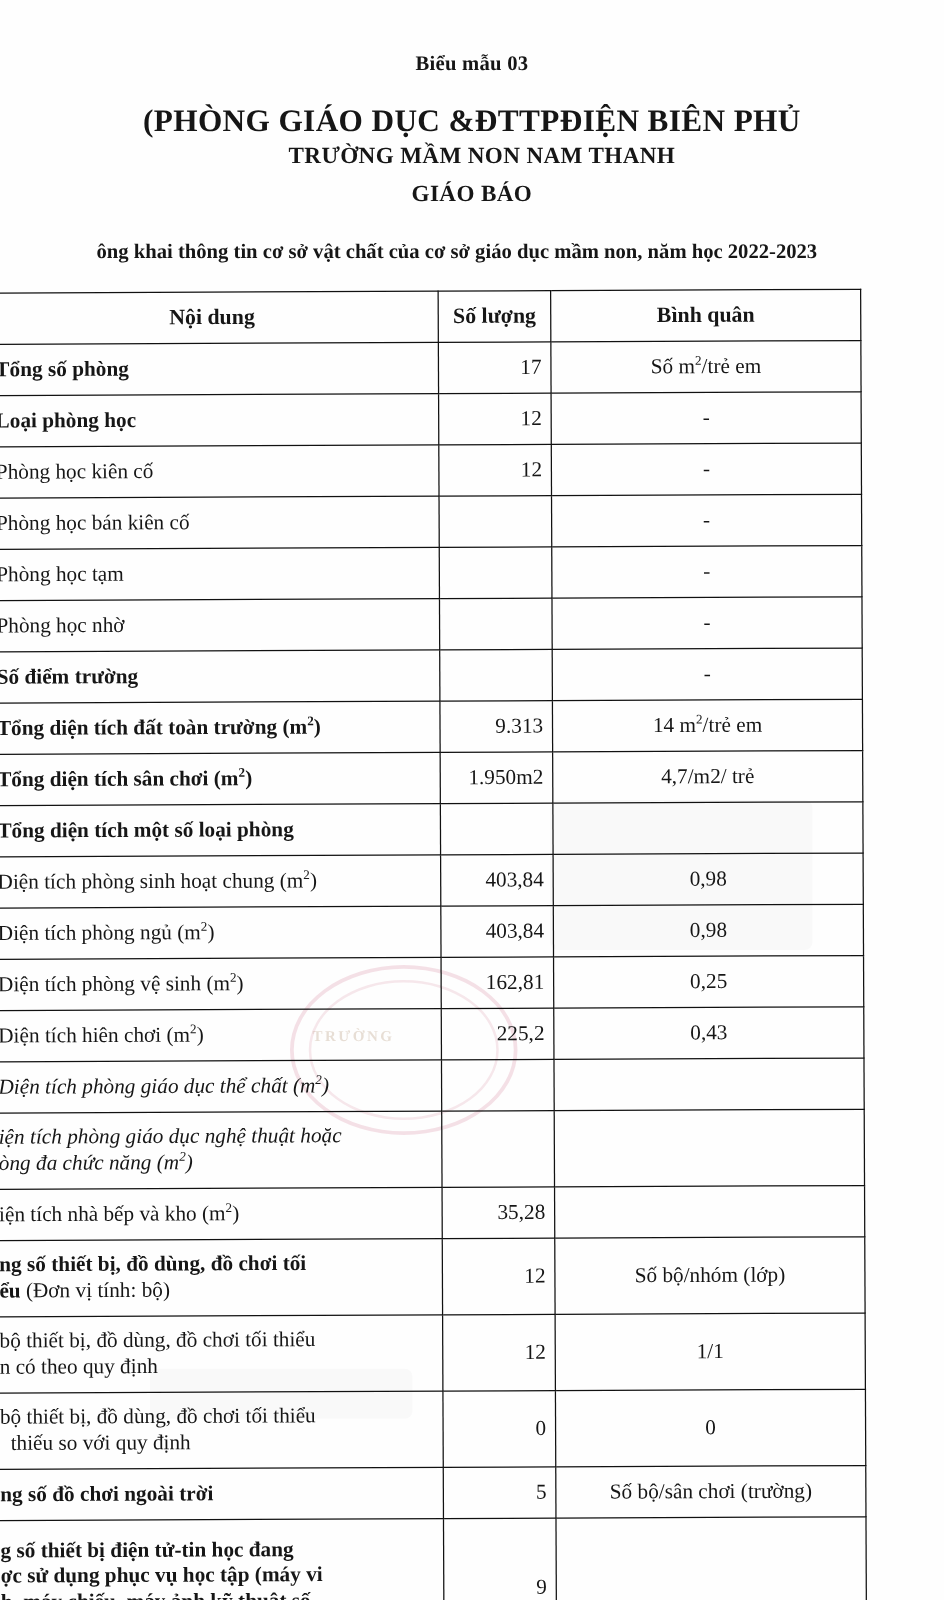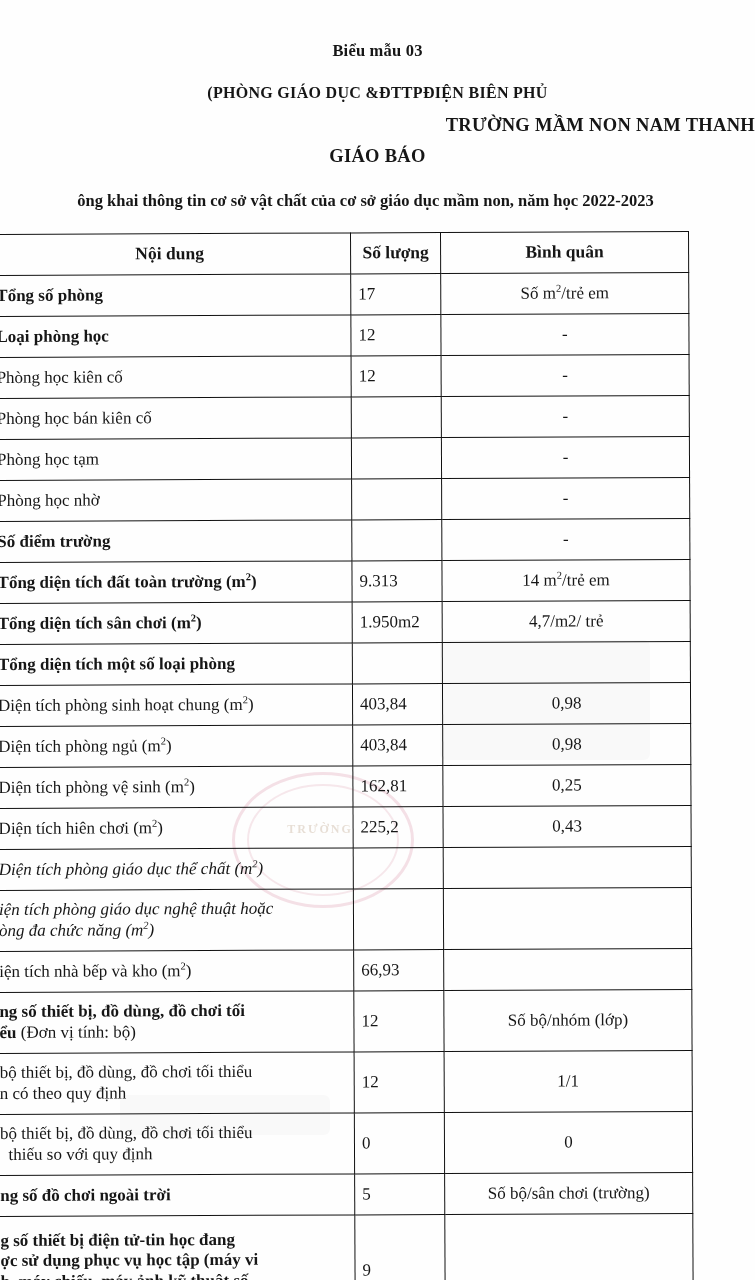--- a/index.html
+++ b/index.html
@@ -25,30 +25,30 @@
     font-size: 16.5px;
     font-weight: bold;
     letter-spacing: .2px;
   }
   .office-line {
     position: absolute;
     top: 84px;
     left: 0;
     right: 0;
     text-align: center;
-    font-size: 16px;
+    font-size: 25px;
     font-weight: bold;
     letter-spacing: .3px;
   }
   .school-line {
     position: absolute;
     top: 115px;
     left: 16px;
     right: 0;
-    text-align: right;
+    text-align: center;
     font-size: 18.5px;
     font-weight: bold;
     letter-spacing: .3px;
   }
   .notice-line {
     position: absolute;
     top: 146px;
     left: 0;
     right: 0;
     text-align: center;
@@ -88,21 +88,21 @@
     font-size: 17px;
     line-height: 1.22;
     vertical-align: middle;
     background: transparent;
   }
   col.c-name  { width: 362px; }
   col.c-qty   { width: 90px;  }
   col.c-avg   { width: 248px; }
 
   td.name { text-align: left; }
-  td.qty  { text-align: left; padding-left: 9px; margin-top: 20px; }
+  td.qty  { text-align: right; padding-left: 9px; margin-top: 20px; }
   td.avg  { text-align: center; }
 
   tr.hrow td {
     text-align: center;
     font-weight: bold;
     font-size: 17.5px;
     height: 34px;
   }
   .b    { font-weight: bold; }
   .it   { font-style: italic; }
@@ -129,21 +129,20 @@
     position: absolute;
     left: 12px; top: 9px; right: 12px; bottom: 9px;
     border: 2px solid rgba(196, 80, 110, 0.13);
     border-radius: 50%;
   }
   .stamp-txt {
     position: absolute;
     left: 250px;
     top: 822px;
     width: 140px;
-    text-align: center;
     font-size: 12px;
     letter-spacing: 2px;
     color: rgba(150, 110, 70, 0.22);
     font-weight: bold;
     pointer-events: none;
   }
   
   .blotch {
     position: absolute;
     background: rgba(0,0,0,0.018);
@@ -256,21 +255,21 @@
             <td class="qty"></td>
             <td class="avg"></td>
           </tr>
           <tr class="r r2">
             <td class="name it">iện tích phòng giáo dục nghệ thuật hoặc<br>òng đa chức năng (m<sup>2</sup>)</td>
             <td class="qty"></td>
             <td class="avg"></td>
           </tr>
           <tr class="r r">
             <td class="name ">iện tích nhà bếp và kho (m<sup>2</sup>)</td>
-            <td class="qty">66,93</td>
+            <td class="qty">35,28</td>
             <td class="avg"></td>
           </tr>
           <tr class="r r2">
             <td class="name "><b>ng số thiết bị, đồ dùng, đồ chơi tối<br>ểu</b> (Đơn vị tính: bộ)</td>
             <td class="qty">12</td>
             <td class="avg">Số bộ/nhóm (lớp)</td>
           </tr>
           <tr class="r r2">
             <td class="name ">bộ thiết bị, đồ dùng, đồ chơi tối thiểu<br>n có theo quy định</td>
             <td class="qty">12</td>

